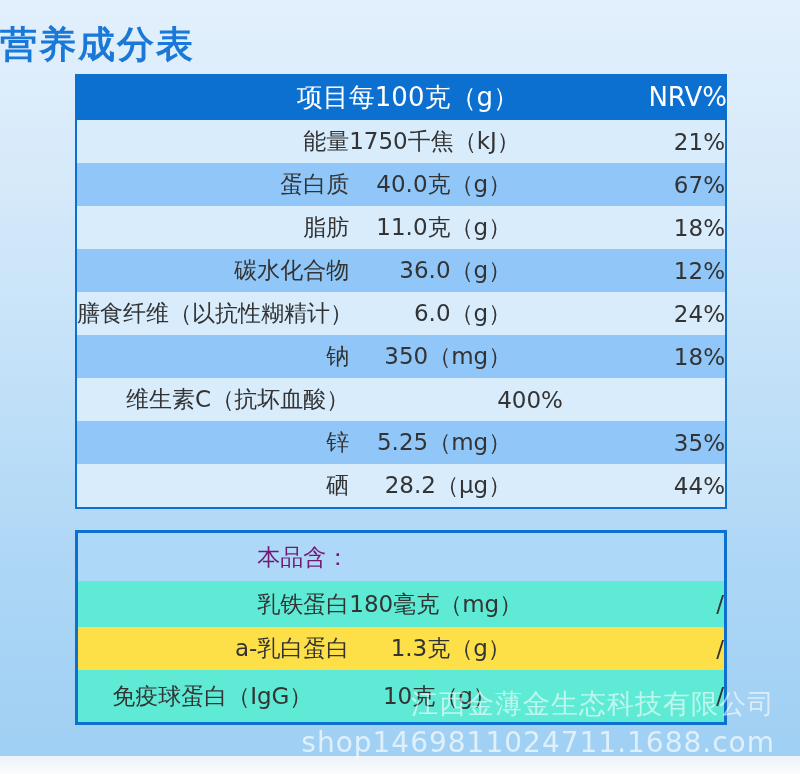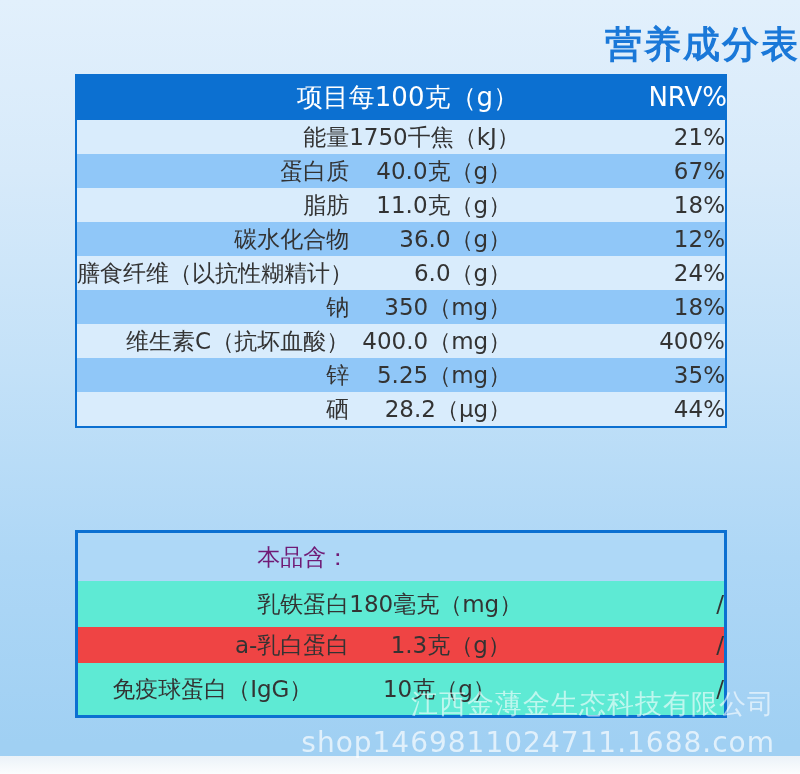--- a/index.html
+++ b/index.html
@@ -1,38 +1,38 @@
 <!DOCTYPE html>
 <html><head>
 <meta charset="utf-8">
 <style>
   html,body{margin:0;padding:0;}
   body{width:800px;height:774px;font-family:"DejaVu Sans","Liberation Sans",sans-serif;}
   .page{position:relative;width:800px;height:774px;overflow:hidden;
         background:linear-gradient(180deg,#e2f0fc 0%,#d7eafa 22%,#c3e1f8 48%,#aed7f6 72%,#a0d0f3 96%,#a0d0f3 100%);}
   .bottom-strip{position:absolute;left:0;bottom:0;width:800px;height:18px;
         background:linear-gradient(180deg,#ebf2f8 0%,#fbfdfe 100%);}
-  .title{position:absolute;top:20px;left:0;width:100%;text-align:right;
+  .title{position:absolute;top:20px;left:0;width:100%;text-align:left;
         font-size:37px;font-weight:600;color:#1a78d8;letter-spacing:2px;}
   
   .table1{position:absolute;left:75px;top:74px;width:652px;box-sizing:border-box;
         border:2px solid #0c70d1;border-top:none;}
   .thead{display:flex;height:46px;align-items:center;background:#0c70d1;color:#ffffff;
         font-size:26px;margin:0 -2px;}
-  .row{display:flex;height:34px;align-items:center;font-size:23px;color:#333333;}
+  .row{display:flex;height:43px;align-items:center;font-size:23px;color:#333333;}
   .cell{text-align:right;white-space:nowrap;}
   .c1{width:42%;} .c2{width:25%;} .c3{width:33%;}
   .t1body .row:nth-child(odd){background:#d9ecfc;}
   .t1body .row:nth-child(even){background:#90c7f8;}
   
   .table2{position:absolute;left:75px;top:530px;width:652px;box-sizing:border-box;
         border:3px solid #0c70d1;background:#aed8f7;}
   .t2head{display:flex;align-items:center;height:48px;font-size:23px;color:#701a75;}
   .t2body .row{height:46px;background:#5eead4;}
-  .t2body .row:nth-child(2){height:36px;background:#ef4444;}
+  .t2body .row:nth-child(2){height:43px;background:#fde047;}
   .t2body .row:nth-child(3){height:52px;gap:44px;}
   
   .wm{position:absolute;right:25px;text-align:center;color:rgba(255,255,255,0.60);
         pointer-events:none;z-index:5;}
   .wm1{top:686px;font-size:27px;letter-spacing:1px;}
   .wm2{top:726px;font-size:28px;letter-spacing:1px;color:rgba(255,255,255,0.68);}
 </style>
 </head>
 <body>
 
@@ -78,21 +78,20 @@
   </div>
 
   <div class="row">
     <div class="cell c1">钠</div>
     <div class="cell c2">350（mg）</div>
     <div class="cell c3">18%</div>
   </div>
 
   <div class="row">
     <div class="cell c1">维生素C（抗坏血酸）</div>
-    <div class="cell c2">400.0（mg）</div>
     <div class="cell c3">400%</div>
   </div>
 
   <div class="row">
     <div class="cell c1">锌</div>
     <div class="cell c2">5.25（mg）</div>
     <div class="cell c3">35%</div>
   </div>
 
   <div class="row">

